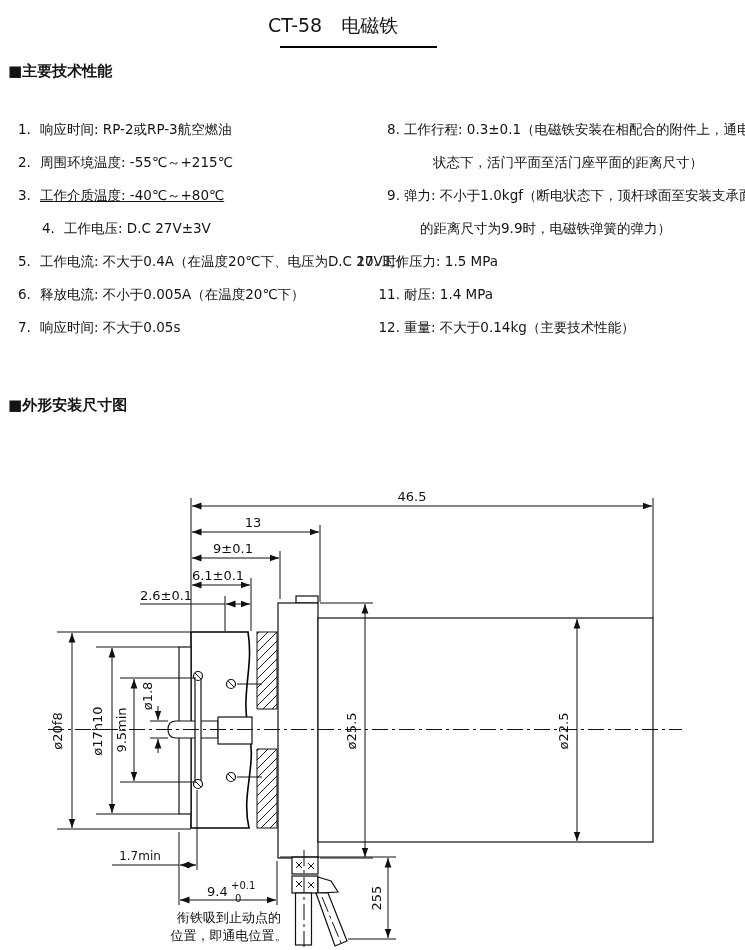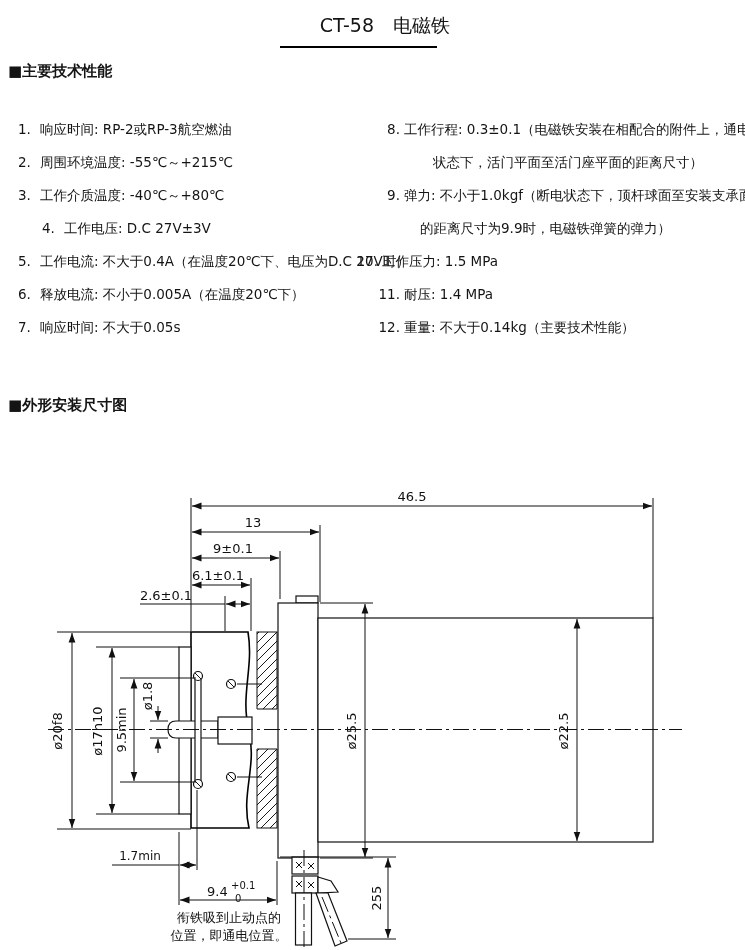--- a/index.html
+++ b/index.html
@@ -2,21 +2,21 @@
 <html><head>
 <meta charset="utf-8">
 <style>
   html,body{margin:0;padding:0;}
   body{
     width:745px;height:950px;position:relative;background:#fff;
     font-family:"DejavU Sans","DejaVu Sans",sans-serif;color:#141414;overflow:hidden;
   }
   .abs{position:absolute;}
   .page-title{
-    left:268px;top:13px;width:182px;text-align:right;
+    left:268px;top:13px;width:182px;text-align:left;
     font-size:19px;font-weight:500;white-space:nowrap;
   }
   .title-underline{left:280px;top:46px;width:157px;height:2px;background:#000;}
   .section-header{left:8px;font-size:15px;font-weight:bold;white-space:nowrap;}
   .spec-col{position:absolute;top:0;left:0;width:745px;height:380px;}
   .spec-row{position:absolute;font-size:13.5px;line-height:17px;white-space:nowrap;}
   .num-l{display:inline-block;width:22px;}
   .num-r{display:inline-block;width:24px;text-align:right;margin-right:4px;}
   .drawing{left:0;top:470px;width:745px;height:480px;}
   svg text{font-family:"DejaVu Sans",sans-serif;fill:#111;}
@@ -39,21 +39,21 @@
 <div class="abs section-header" style="top:62px;">■主要技术性能</div>
 
 <div class="spec-col">
 
   <div class="spec-row" style="top:121px;left:18px;">
     <span class="num-l">1.</span><span>响应时间: RP-2或RP-3航空燃油</span>
   </div>
   <div class="spec-row" style="top:154px;left:18px;">
     <span class="num-l">2.</span><span>周围环境温度: -55℃～+215℃</span>
   </div>
-  <div class="spec-row" style="top:187px;left:18px;">
+  <div class="spec-row" style="top:187px;left:18px;text-decoration:underline;">
     <span class="num-l">3.</span><span>工作介质温度: -40℃～+80℃</span>
   </div>
   <div class="spec-row" style="top:220px;left:18px;margin-left:24px;">
     <span class="num-l">4.</span><span>工作电压: D.C 27V±3V</span>
   </div>
   <div class="spec-row" style="top:253px;left:18px;">
     <span class="num-l">5.</span><span>工作电流: 不大于0.4A（在温度20℃下、电压为D.C 27V时）</span>
   </div>
   <div class="spec-row" style="top:286px;left:18px;">
     <span class="num-l">6.</span><span>释放电流: 不小于0.005A（在温度20℃下）</span>

